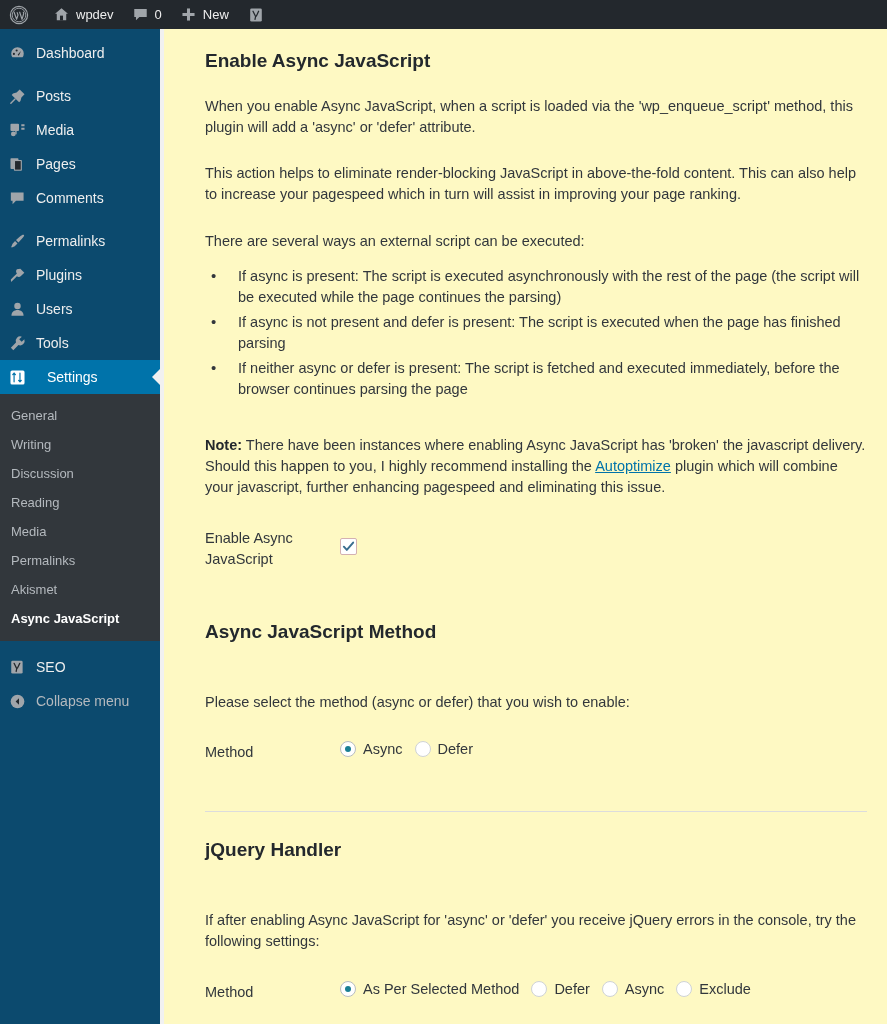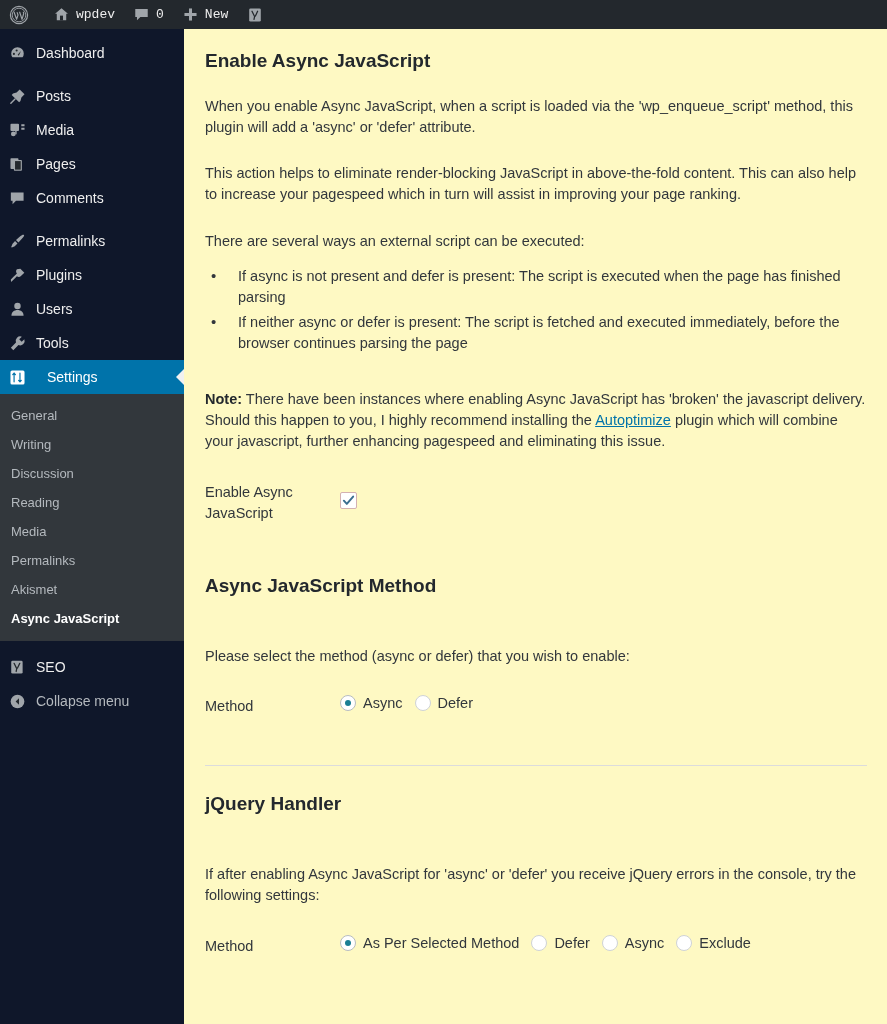--- a/index.html
+++ b/index.html
@@ -25,33 +25,32 @@
   .ab-item {
     display: flex;
     align-items: center;
     height: 29px;
     padding: 0 9px;
     color: #b4b9be;
     font-size: 13px;
     line-height: 29px;
     white-space: nowrap;
     gap: 6px;
-    font-family: Liberation Mono, monospace;
   }
   .ab-item .abtext { color: #eee; font-size: 13px; }
   .ab-icon { display: inline-flex; align-items: center; justify-content: center; }
   .ab-icon svg { display: block; }
 
   
   #adminmenuwrap {
     position: absolute;
     top: 29px; left: 0;
-    width: 184px;
+    width: 160px;
     height: 995px;
-    background: #0f172a;
+    background: #0c4a6e;
     z-index: 20;
   }
   .menu-top {
     position: relative;
     display: flex;
     align-items: center;
     height: 34px;
     padding-left: 8px;
     color: #eee;
     font-size: 14px;
@@ -446,20 +445,21 @@
 
     <h2 class="section-title" style="margin-top:20px">Enable Async JavaScript</h2>
 
     <p class="para" style="margin-top:22px">When you enable Async JavaScript, when a script is loaded via the 'wp_enqueue_script' method, this plugin will add a 'async' or 'defer' attribute.</p>
 
     <p class="para" style="margin-top:25px">This action helps to eliminate render-blocking JavaScript in above-the-fold content. This can also help to increase your pagespeed which in turn will assist in improving your page ranking.</p>
 
     <p class="para" style="margin-top:26px">There are several ways an external script can be executed:</p>
 
     <ul class="bullets" style="margin-top:14px">
+      <li>If async is present: The script is executed asynchronously with the rest of the page (the script will be executed while the page continues the parsing)</li>
       <li>If async is not present and defer is present: The script is executed when the page has finished parsing</li>
       <li>If neither async or defer is present: The script is fetched and executed immediately, before the browser continues parsing the page</li>
     </ul>
 
     <p class="para" style="margin-top:35px">
       <span class="note-label">Note:</span><span> There have been instances where enabling Async JavaScript has 'broken' the javascript delivery. Should this happen to you, I highly recommend installing the </span><a href="#" class="inline-link">Autoptimize</a><span> plugin which will combine your javascript, further enhancing pagespeed and eliminating this issue.</span>
     </p>
 
     <div class="form-row" style="margin-top:29px">
       <div class="f-label">Enable Async JavaScript</div>

